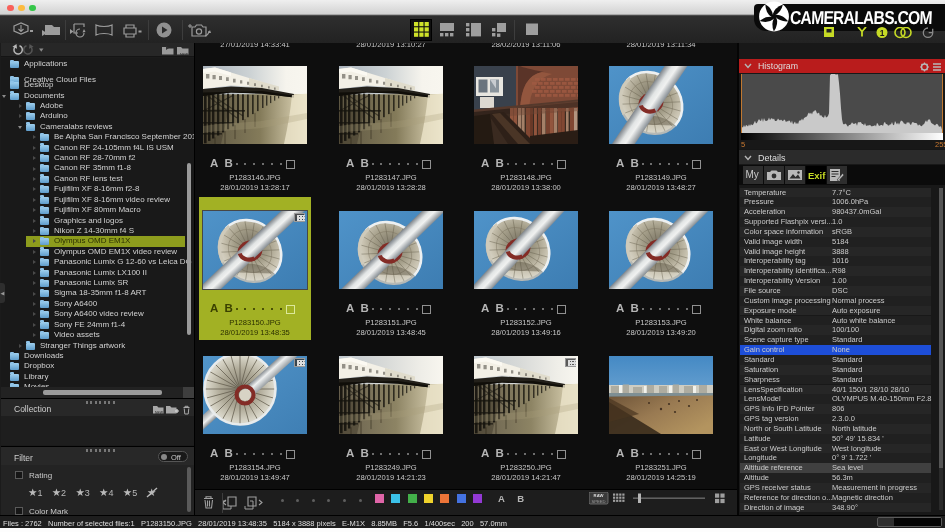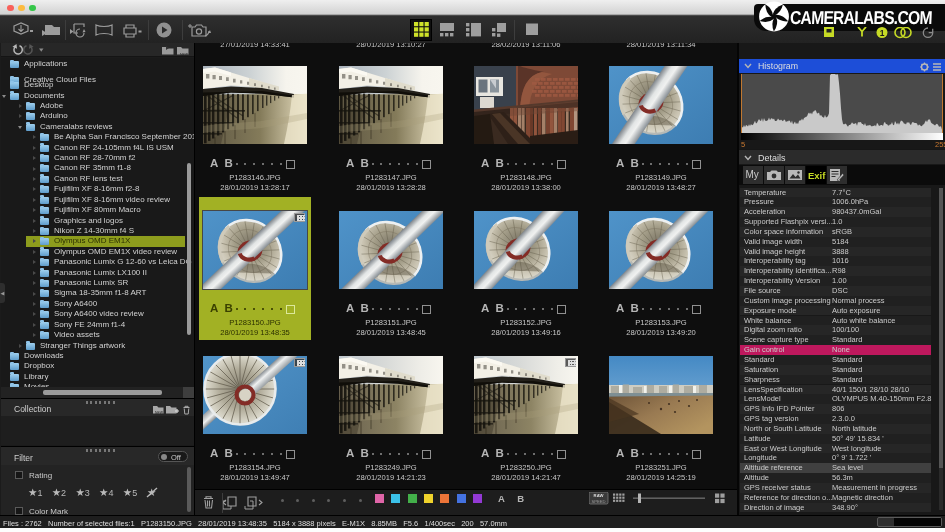--- a/index.html
+++ b/index.html
@@ -33,21 +33,21 @@
 .fname{position:absolute;left:0;top:120.5px;width:112px;text-align:center;font-size:7.6px;color:#c8c8c8}
 .fdate{position:absolute;left:0;top:131px;width:112px;text-align:center;font-size:7.6px;color:#c8c8c8}
 .seqi{position:absolute;right:2px;top:2px;width:11px;height:9px;background:#333c;border:.5px solid #999}
 .seqi:before{content:"";position:absolute;left:1.5px;top:1.5px;width:8px;height:6px;background:
  repeating-linear-gradient(90deg,#ddd 0,#ddd 1.6px,transparent 1.6px,transparent 2.9px),
  repeating-linear-gradient(0deg,#ddd 0,#ddd 1.2px,transparent 1.2px,transparent 2.4px)}
 .gdate{position:absolute;top:-3.5px;width:112px;text-align:center;font-size:7.6px;color:#c8c8c8}
 #gbar{position:absolute;left:0;top:446px;width:542px;height:26px;background:#1d1d1d;border-top:1px solid #000}
 #rpanel{left:737px;top:43px;width:208px;height:472px;background:#181818;border-left:2px solid #050505}
 #rhead{position:absolute;left:0;top:0;width:206px;height:15px;background:#303030;border-bottom:1px solid #1a1a1a}
-#histhead{position:absolute;left:0;top:16px;width:206px;height:14px;background:#1d4ed8}
+#histhead{position:absolute;left:0;top:16px;width:206px;height:14px;background:#b91c1c}
 #histo{position:absolute;left:2px;top:31px;width:202px;height:59px;background:#4a4a4a;border-left:1px solid #c07830;border-right:1px solid #c07830}
 #gradbar{position:absolute;left:2px;top:90px;width:202px;height:7px;background:linear-gradient(90deg,#000,#fff)}
 #dethead{position:absolute;left:0;top:106px;width:206px;height:15px;background:#2b2b2b;border-top:1px solid #161616}
 #tabs{position:absolute;left:0;top:122px;width:206px;height:20px;background:#0b0b0b}
 .tab{position:absolute;top:1px;width:20px;height:18px;background:#2e2e2e}
 .erow{position:absolute;left:1px;width:191px;height:9.8px;font-size:7.5px;color:#cbcbcb;line-height:9.9px;white-space:nowrap}
 .elab{position:absolute;left:4px;top:0}
 .eval{position:absolute;left:92px;top:0}
 #statusbar{left:0;top:515px;width:945px;height:13px;background:#1e1e1e;border-top:1px solid #000}
 #stxt{position:absolute;left:3px;top:3px;font-size:7.5px;color:#dedede;white-space:nowrap}
@@ -1276,21 +1276,21 @@
       <span class="eval">Auto white balance</span>
     </div>
 <div class="erow" style="top:282.4px;background:#262626">
       <span class="elab">Digital zoom ratio</span>
       <span class="eval">100/100</span>
     </div>
 <div class="erow" style="top:292.2px;background:#202020">
       <span class="elab">Scene capture type</span>
       <span class="eval">Standard</span>
     </div>
-<div class="erow" style="top:302.1px;background:#be185d">
+<div class="erow" style="top:302.1px;background:#1d4ed8">
       <span class="elab">Gain control</span>
       <span class="eval">None</span>
     </div>
 <div class="erow" style="top:311.9px;background:#202020">
       <span class="elab">Standard</span>
       <span class="eval">Standard</span>
     </div>
 <div class="erow" style="top:321.8px;background:#262626">
       <span class="elab">Saturation</span>
       <span class="eval">Standard</span>

